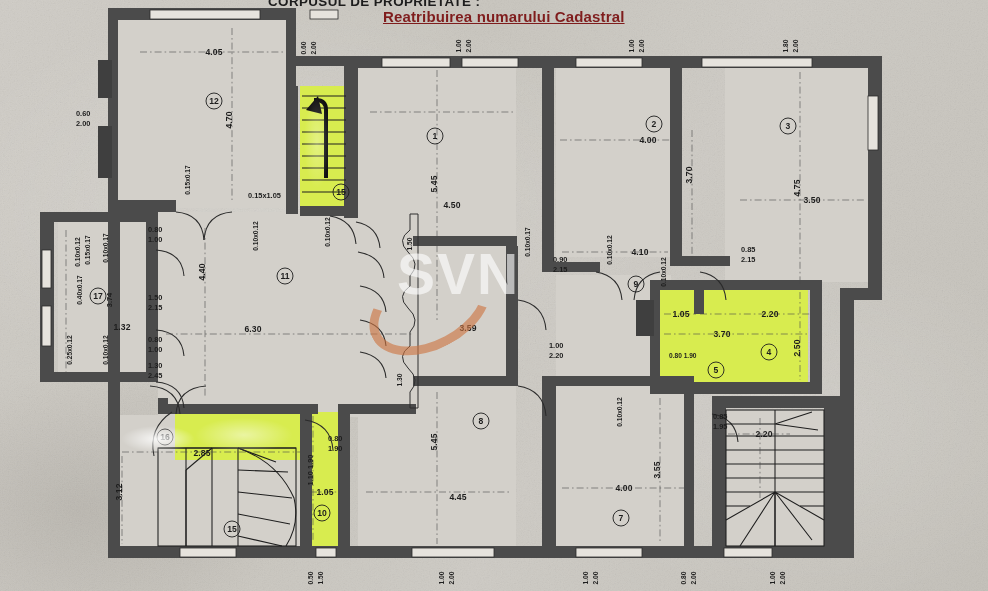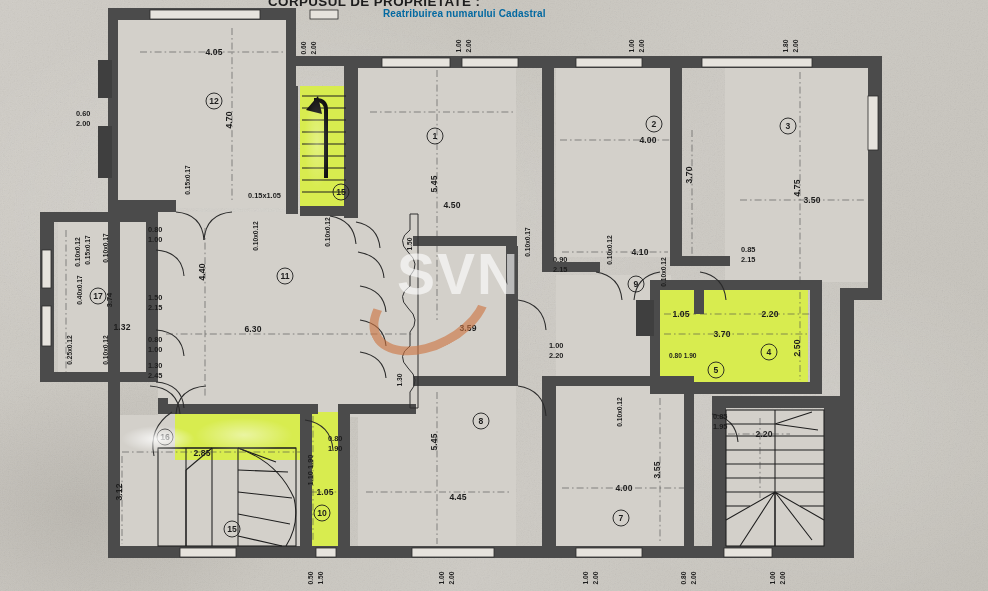--- a/index.html
+++ b/index.html
@@ -500,16 +500,16 @@
   <div class="smudge" style="left:196px;top:418px;width:96px;height:34px;opacity:.55;"></div>
   <div class="smudge" style="left:304px;top:96px;width:26px;height:92px;opacity:.35;"></div>
 
   <div id="wm">
     <div class="swoosh"></div>
     <div class="svn">SVN</div>
   </div>
 
   <div style="position:absolute;left:0;top:0;width:988px;">
     <div class="t-title" style="position:absolute;left:268px;top:-6px;font-size:13.4px;font-weight:bold;color:#1d1d1d;letter-spacing:.4px;white-space:nowrap;">CORPUSUL DE PROPRIETATE :</div>
-    <div class="t-title2" style="position:absolute;left:383px;top:8px;font-size:10px;font-weight:bold;color:#0369a1;letter-spacing:.15px;white-space:nowrap;">Reatribuirea numarului Cadastral</div>
+    <div class="t-title2" style="position:absolute;left:383px;top:8px;font-size:15px;font-weight:bold;color:#7f1d1d;letter-spacing:.15px;white-space:nowrap;text-decoration:underline;">Reatribuirea numarului Cadastral</div>
   </div>
 
 </div>
 
 </body></html>

